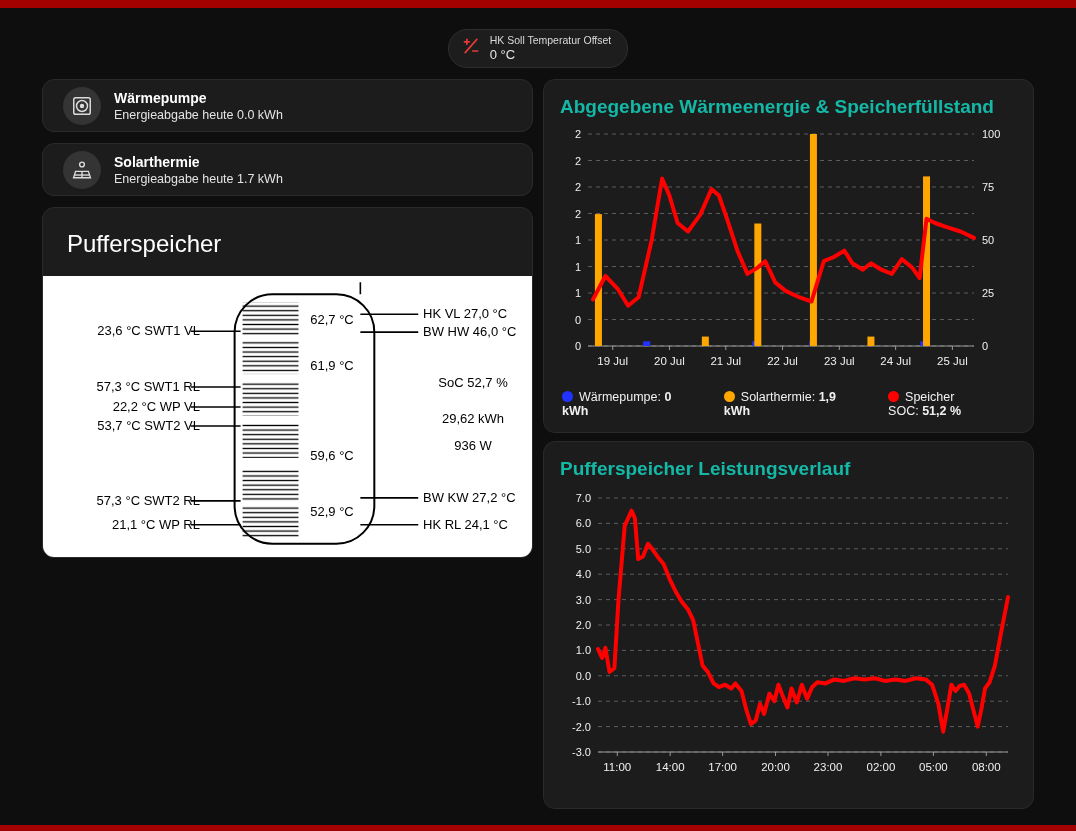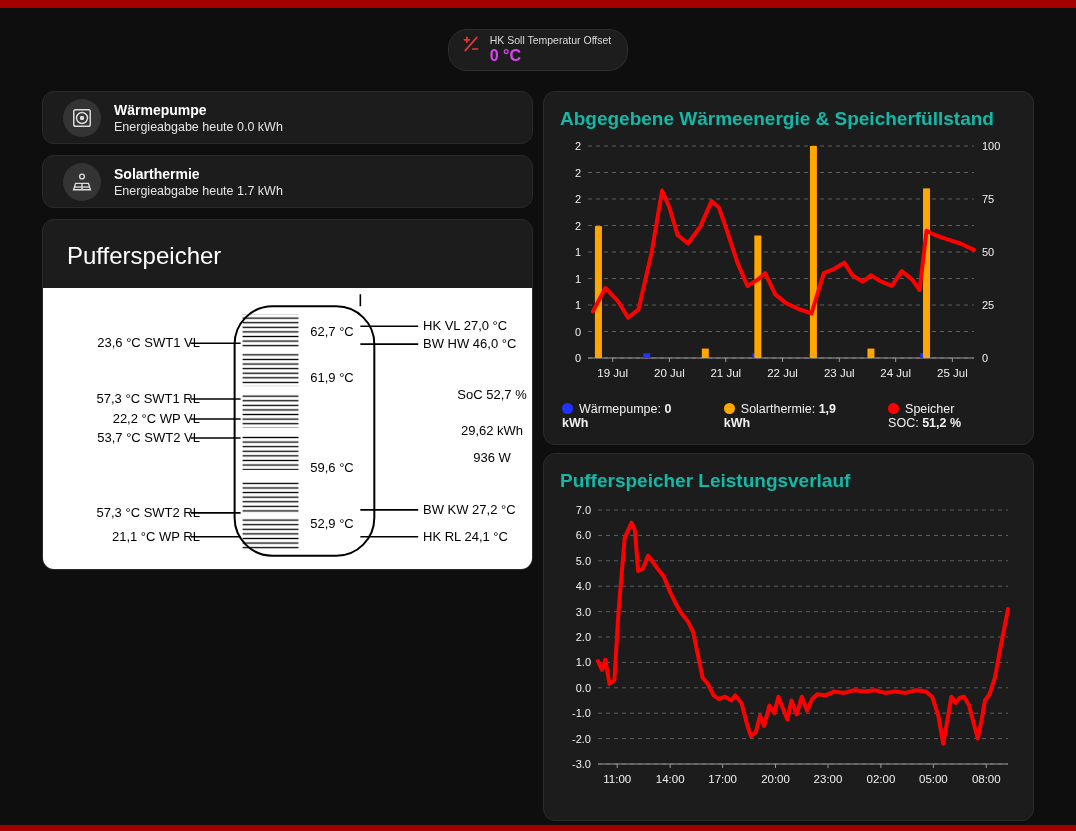--- a/index.html
+++ b/index.html
@@ -4,45 +4,45 @@
 <style>
   html,body{margin:0;padding:0;}
   body{
     width:1076px;height:831px;position:relative;overflow:hidden;
     background:#0e0e0e;color:#ededed;
     font-family:"Liberation Sans","DejaVu Sans",sans-serif;
   }
   .top-strip{height:8px;background:#a30000;}
   .bottom-strip{position:absolute;left:0;right:0;bottom:0;height:6px;background:#a30000;}
 
-  .chip{display:flex;gap:9px;background:#1d1d1d;border:1px solid #2e2e2e;
-    border-radius:19px;padding:4px 16px 5px 12px;width:max-content;margin:21px auto 20px;}
+  .chip{display:flex;align-items:center;gap:9px;background:#1d1d1d;border:1px solid #2e2e2e;
+    border-radius:19px;padding:4px 16px 5px 12px;width:max-content;margin:21px auto 11px;}
   .chip-label{font-size:10.5px;color:#d9d9d9;}
-  .chip-value{font-size:16px;font-weight:bold;color:#d946ef;margin-top:1px;}
+  .chip-value{font-size:13px;font-weight:normal;color:#e5e5e5;margin-top:1px;}
 
   .grid{display:flex;gap:10px;padding:0 42px;align-items:flex-start;}
   .col{flex:1;display:flex;flex-direction:column;min-width:0;}
   .col-left{gap:11px;}
   .col-right{gap:8px;}
 
   .card{background:#1c1c1c;border:1px solid #2a2a2a;border-radius:12px;box-sizing:border-box;}
   .small-card{display:flex;align-items:center;gap:13px;padding:7px 20px;height:53px;}
   .icon-circle{width:38px;height:38px;border-radius:50%;background:#343434;display:flex;
     align-items:center;justify-content:center;flex:0 0 38px;}
   .sc-title{font-size:14px;font-weight:bold;color:#fff;}
   .sc-sub{font-size:12.5px;color:#e4e4e4;margin-top:2px;}
 
   .puffer-title{font-size:24px;color:#fff;padding:22px 24px 18px;}
   .tank-area{position:relative;width:100%;height:281px;background:#ffffff;
     border-radius:0 0 11px 11px;color:#000;}
   .tank-svg{position:absolute;left:0;top:0;width:100%;height:100%;}
   .port-label{position:absolute;font-size:13px;color:#000;white-space:nowrap;line-height:15px;}
   .left-label{left:0;width:142px;text-align:right;margin-left:15px;}
   .right-label{left:380px;}
-  .stat-label{left:396px;width:106px;text-align:center;}
+  .stat-label{left:377px;width:106px;text-align:center;}
   .layer-temp{left:250px;width:78px;text-align:center;}
 
   .chart-title{font-size:19px;font-weight:bold;color:#14b8a6;padding:16px 16px 4px;}
   .chart-card svg{display:block;margin:2px auto 0;}
   svg text{font-family:"Liberation Sans","DejaVu Sans",sans-serif;}
   .legend{display:flex;gap:38px;align-items:center;padding:4px 18px 14px;font-size:12.5px;color:#f0f0f0;}
   .legend b{font-weight:bold;}
   .dot{width:11px;height:11px;border-radius:50%;display:inline-block;margin-right:6px;vertical-align:-1px;}
 </style>
 </head>

